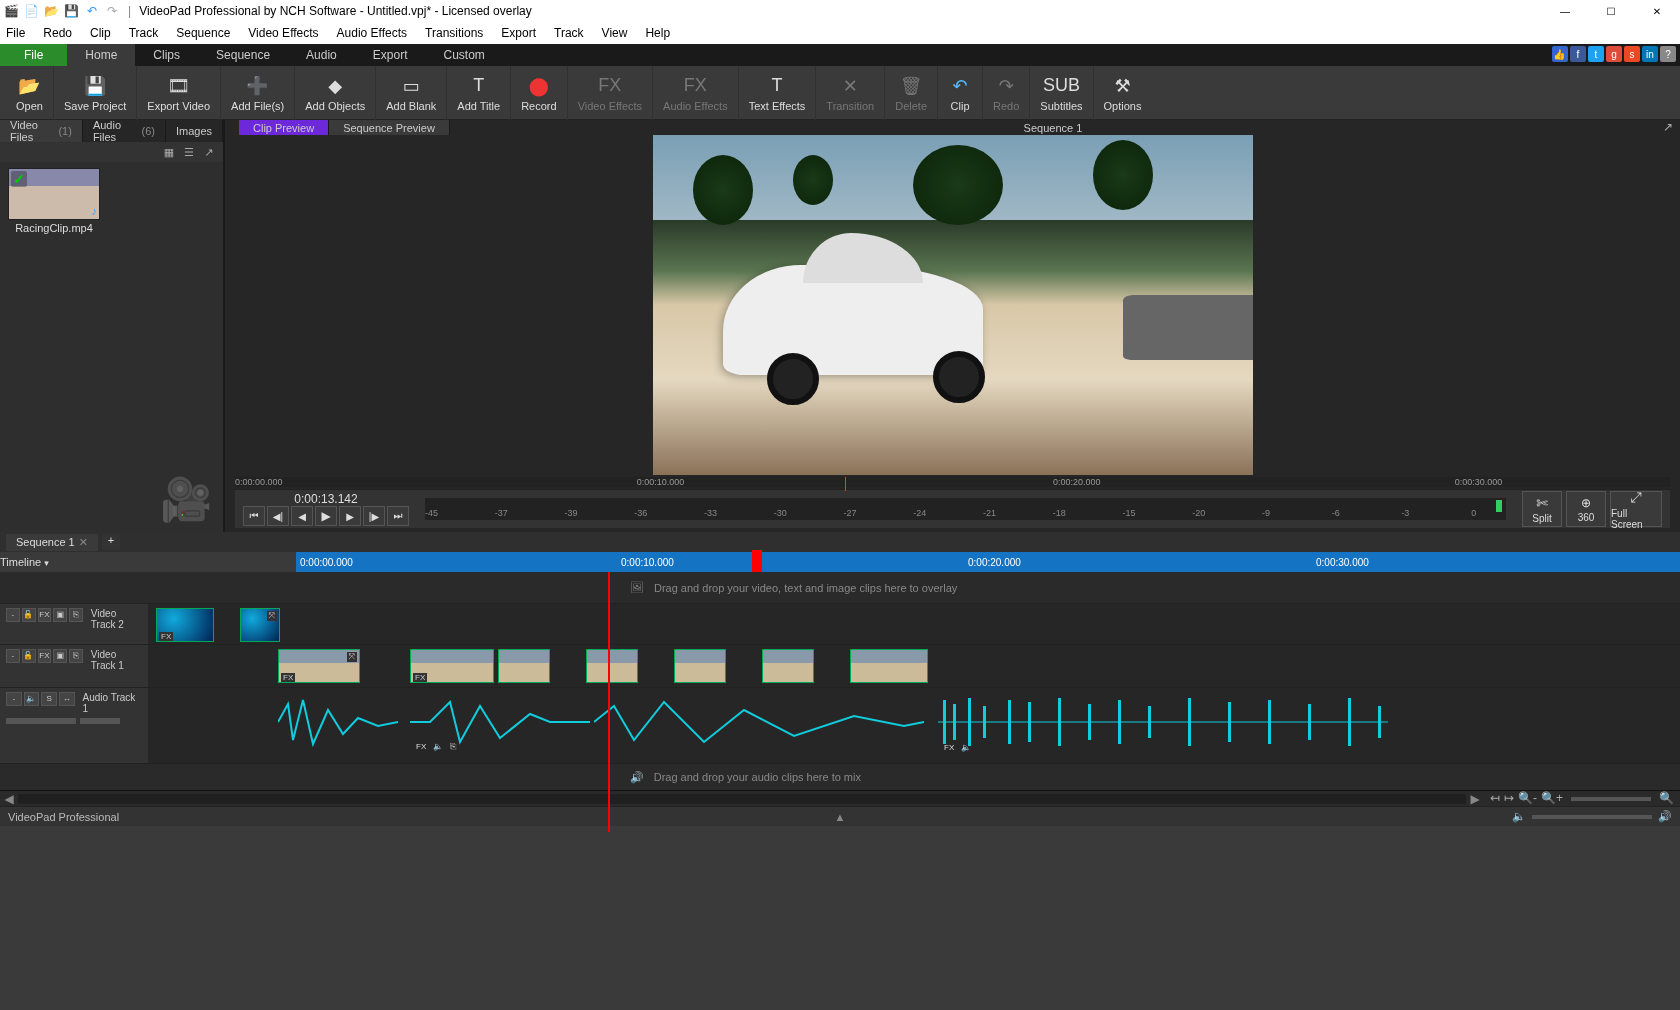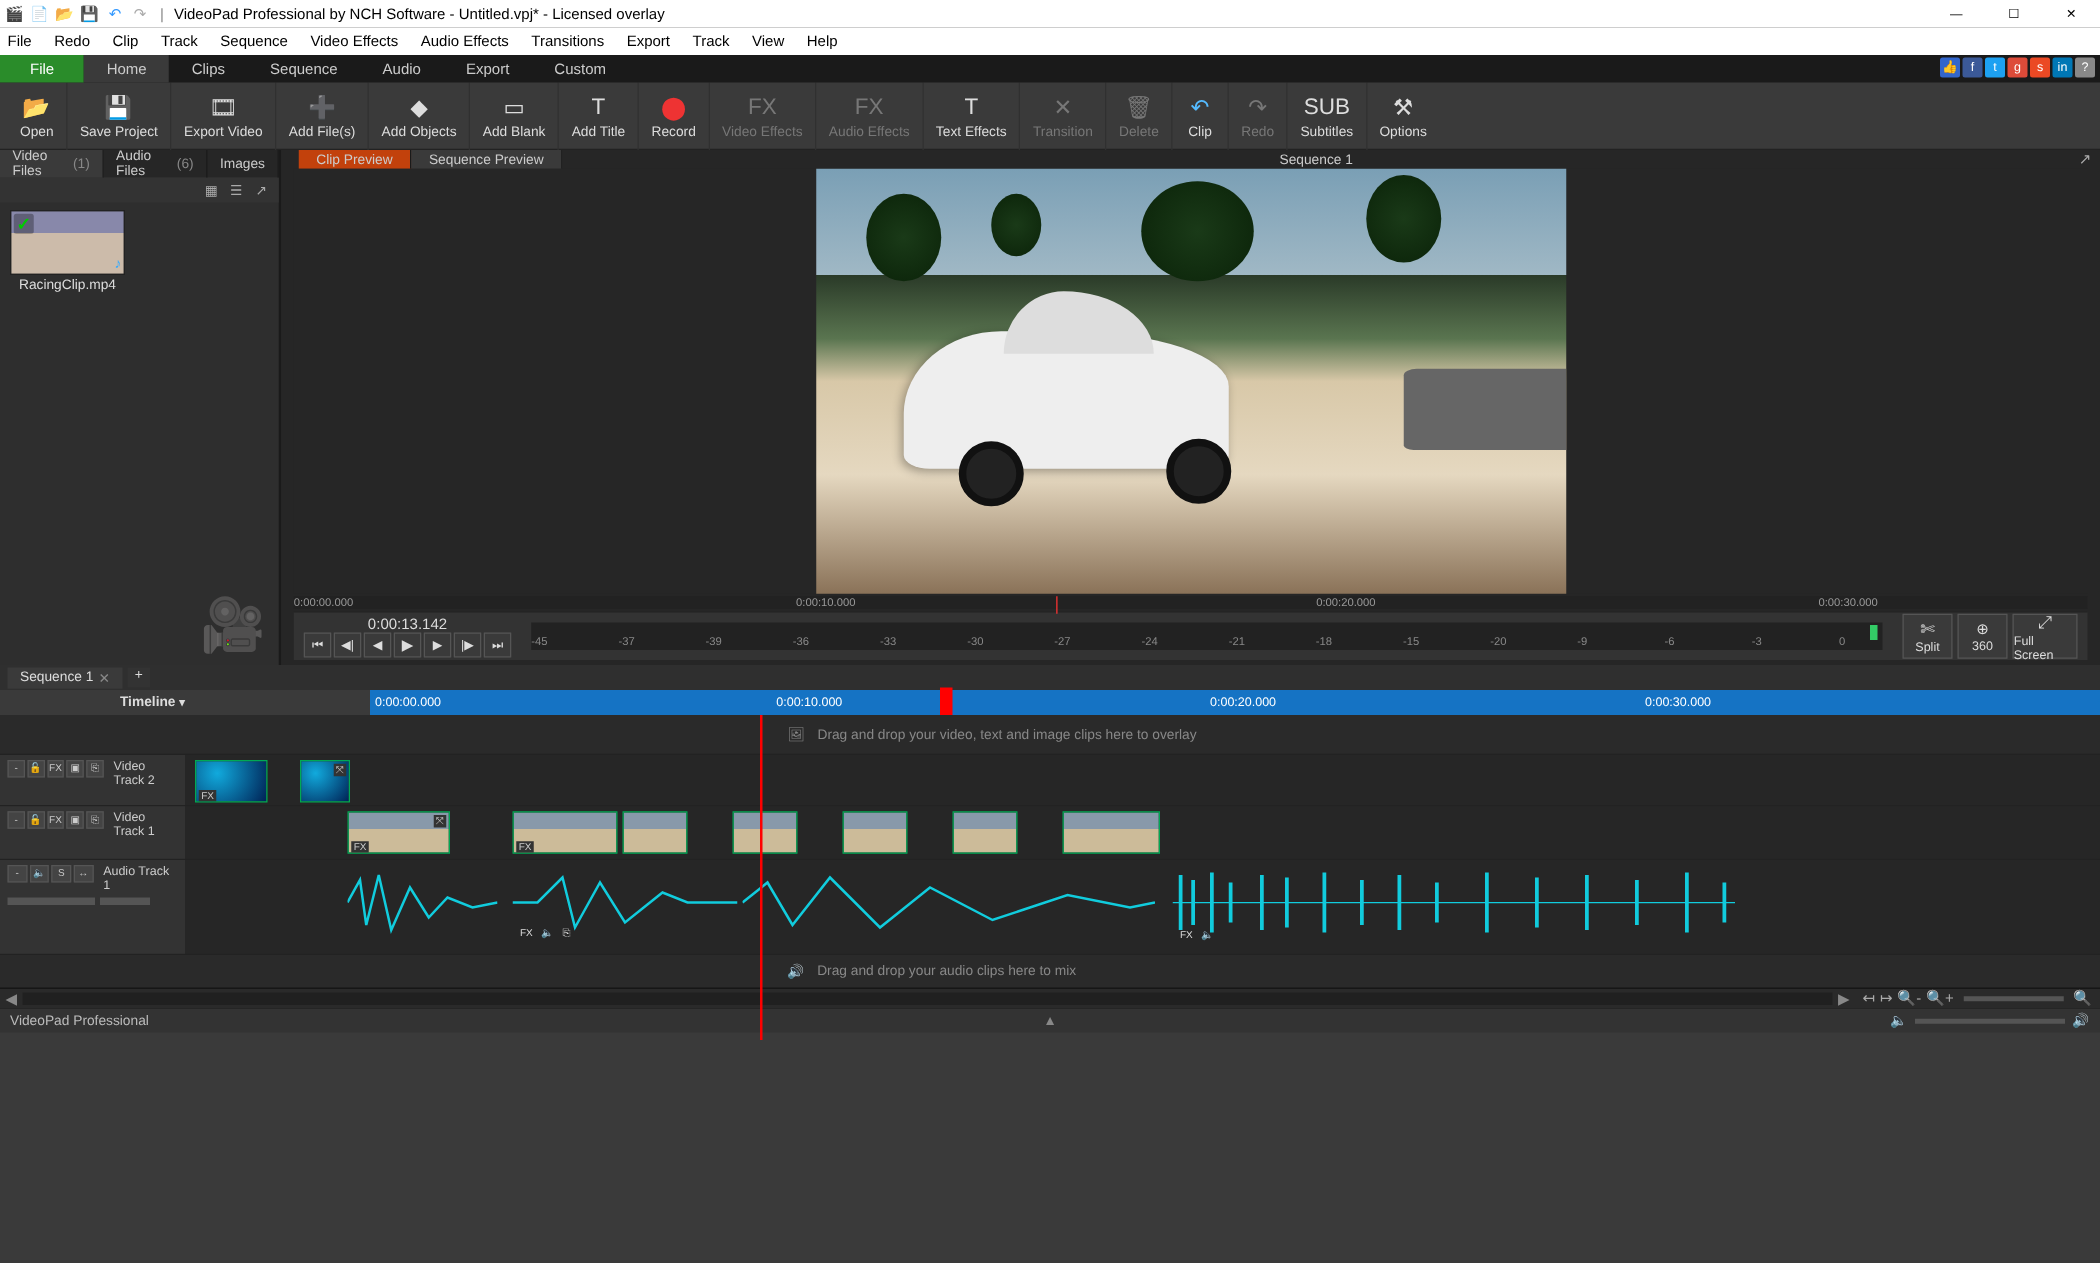--- a/index.html
+++ b/index.html
@@ -32,21 +32,21 @@
 .bin-toolbar { height:20px; background:#333; display:flex; justify-content:flex-end; gap:4px; padding-right:6px; align-items:center; font-size:11px; color:#aaa;}
 .bin-toolbar span{width:16px; text-align:center;}
 .clip-thumb { width:96px; margin:6px; display:flex; flex-direction:column; align-items:center; }
 .clip-thumb .thumb-img { width:92px; height:52px; background:linear-gradient(to bottom,#88a 35%,#cba 35%,#cba 100%); border:1px solid #222; position:relative; }
 .clip-thumb .thumb-img::before{content:'✓'; position:absolute; left:2px; top:2px; color:#0c0; font-weight:bold; font-size:14px; background:rgba(0,0,0,.3); width:16px;height:16px; border-radius:2px; text-align:center;}
 .clip-thumb .thumb-img::after{content:'♪'; position:absolute; right:2px; bottom:2px; color:#3af; font-size:11px;}
 .clip-label { font-size:11px; color:#ddd; margin-top:2px; }
 .camera-icon { position:absolute; left:160px; bottom:8px; color:#555; font-size:42px; }
 .preview { flex:1; background:#262626; display:flex; flex-direction:column; }
 .prev-tabs { height:22px; display:flex; }
-.pv-tab { padding:0 14px; font-size:11px; color:#ccc; display:flex; align-items:center; background:#c2410c; border-right:1px solid #1a1a1a;}
+.pv-tab { padding:0 14px; font-size:11px; color:#ccc; display:flex; align-items:center; background:#6d28d9; border-right:1px solid #1a1a1a;}
 .pv-tab.active { background:#3a3a3a; }
 .pv-label { flex:1; font-size:11px; text-align:center; color:#ccc; align-self:center; }
 .pv-expand { width:24px; text-align:center; color:#aaa; font-size:12px; }
 .preview-frame { flex:1; background:#262626; display:flex; align-items:center; justify-content:center; position:relative; margin:0 10px;}
 .vid { width:600px; height:340px; background: linear-gradient(to bottom, #7a9fb5 0%, #a0b8c5 25%, #2a3a28 25%, #5a7550 40%, #d8c8a8 50%, #e5d8c0 72%, #8a7258 100%); position:relative; overflow:hidden; }
 .vid .car{ position:absolute; left:70px; top:130px; width:260px; height:110px; background:#eee; border-radius:30% 50% 8% 8% / 60% 40% 10% 10%; box-shadow: -2px 2px 8px rgba(0,0,0,.3);}
 .vid .car::before{content:''; position:absolute; top:-32px; left:80px; width:120px; height:50px; background:#ddd; border-radius:40% 60% 0 0 / 100% 100% 0 0;}
 .vid .wheel{position:absolute; width:52px; height:52px; background:#222; border-radius:50%; bottom:-8px; border:6px solid #111;}
 .vid .wheel.w1{left:114px; top:218px;} .vid .wheel.w2{left:280px; top:216px;}
 .vid .car2{position:absolute; right:0; top:160px; width:130px; height:65px; background:#666; border-radius:8% 0 0 6%;}
@@ -64,21 +64,21 @@
 .pc-scale .bar{position:absolute; right:4px; top:2px; width:6px; height:12px; background:#3c6;}
 .pc-right { display:flex; gap:4px;}
 .pc-side-btn { width:40px; height:36px; background:#3a3a3a; border:1px solid #555; display:flex; flex-direction:column; align-items:center; justify-content:center; font-size:10px; color:#ddd; gap:2px;}
 .seq-tab-row { height:20px; background:#2f2f2f; display:flex; align-items:center; padding-left:6px; gap:4px; }
 .seq-tab { padding:2px 10px; background:#3a3a3a; font-size:11px; color:#ddd; display:flex; align-items:center; gap:4px;}
 .seq-add { width:18px; height:16px; background:#333; text-align:center; font-size:11px;}
 .timeline-ruler { height:20px; background:#1573c4; display:flex; align-items:center; position:relative; color:#fff; font-size:10px; margin-left:148px;}
 .timeline-ruler .tl-tick{position:absolute;}
 .timeline-ruler .playhead{position:absolute; top:-2px; width:10px; height:22px; background:#f00;}
 .track-header-row{ height:20px; background:#3a3a3a; display:flex; align-items:center;}
-.timeline-label { width:148px; text-align:right; font-size:11px; color:#ddd;font-weight:bold; }
+.timeline-label { width:148px; text-align:left; font-size:11px; color:#ddd; }
 .timeline-label span.dd{font-size:9px;}
 .tracks { background:#2a2a2a; position:relative;}
 .overlay-hint{ height:32px; display:flex; align-items:center; padding-left:630px; color:#888; font-size:11px; gap:10px; border-bottom:1px solid #222;}
 .track { display:flex; align-items:stretch; border-bottom:1px solid #222;}
 .tr-ctrl { width:148px; background:#333; padding:4px 6px; font-size:10px; color:#ccc; display:flex; flex-direction:column; gap:4px;}
 .tr-ctrl .btns{display:flex; gap:2px;}
 .tr-ctrl .mini{width:16px;height:14px;background:#444;border:1px solid #555;font-size:8px;text-align:center;line-height:12px;}
 .tr-ctrl .slider{width:70px;height:6px;background:#555;}
 .tr-lane { flex:1; position:relative; height:44px; background:#262626;}
 .tr-lane.video2{height:40px;}

